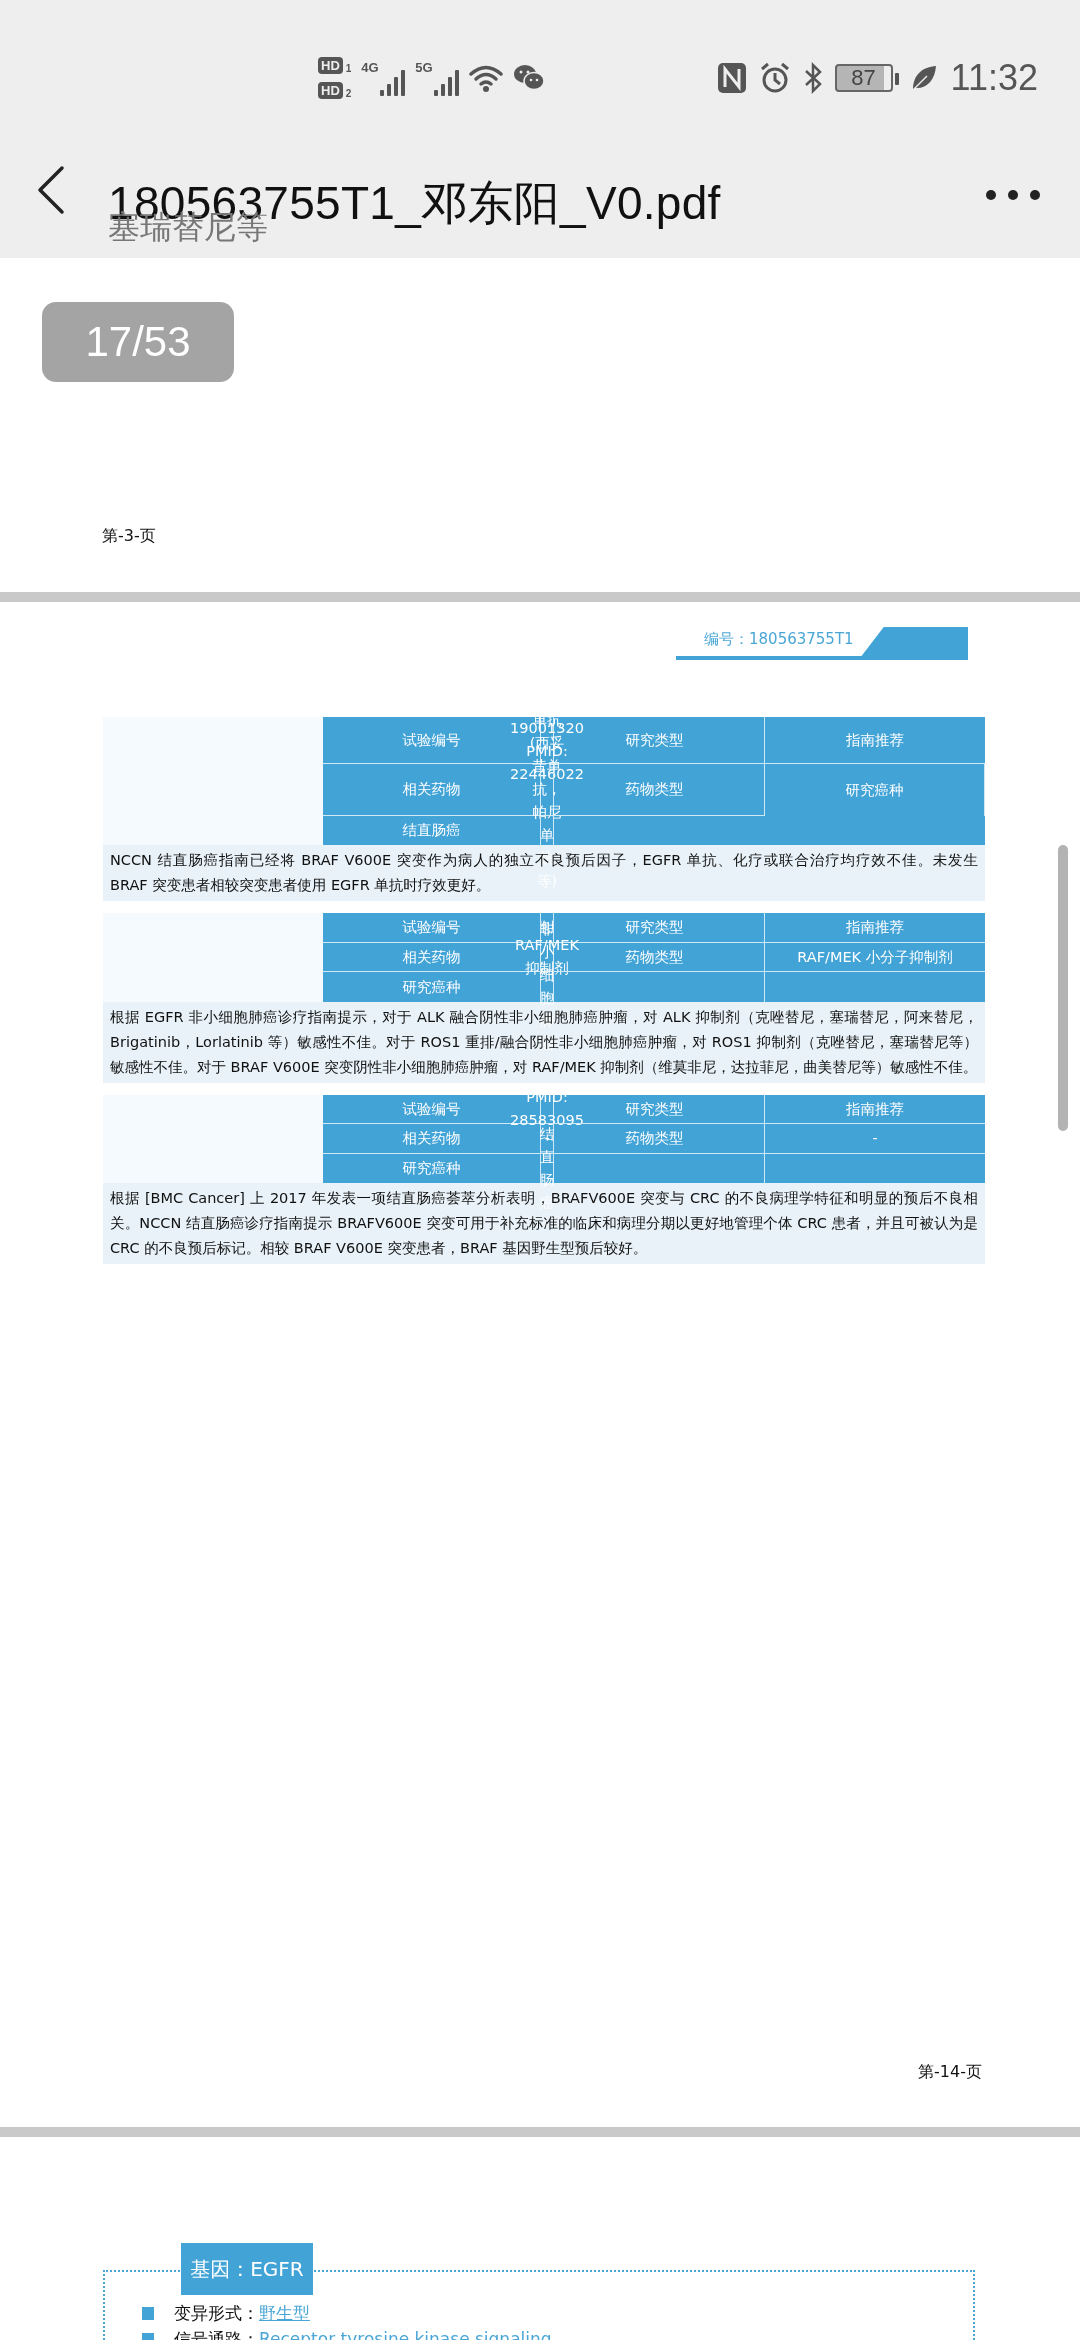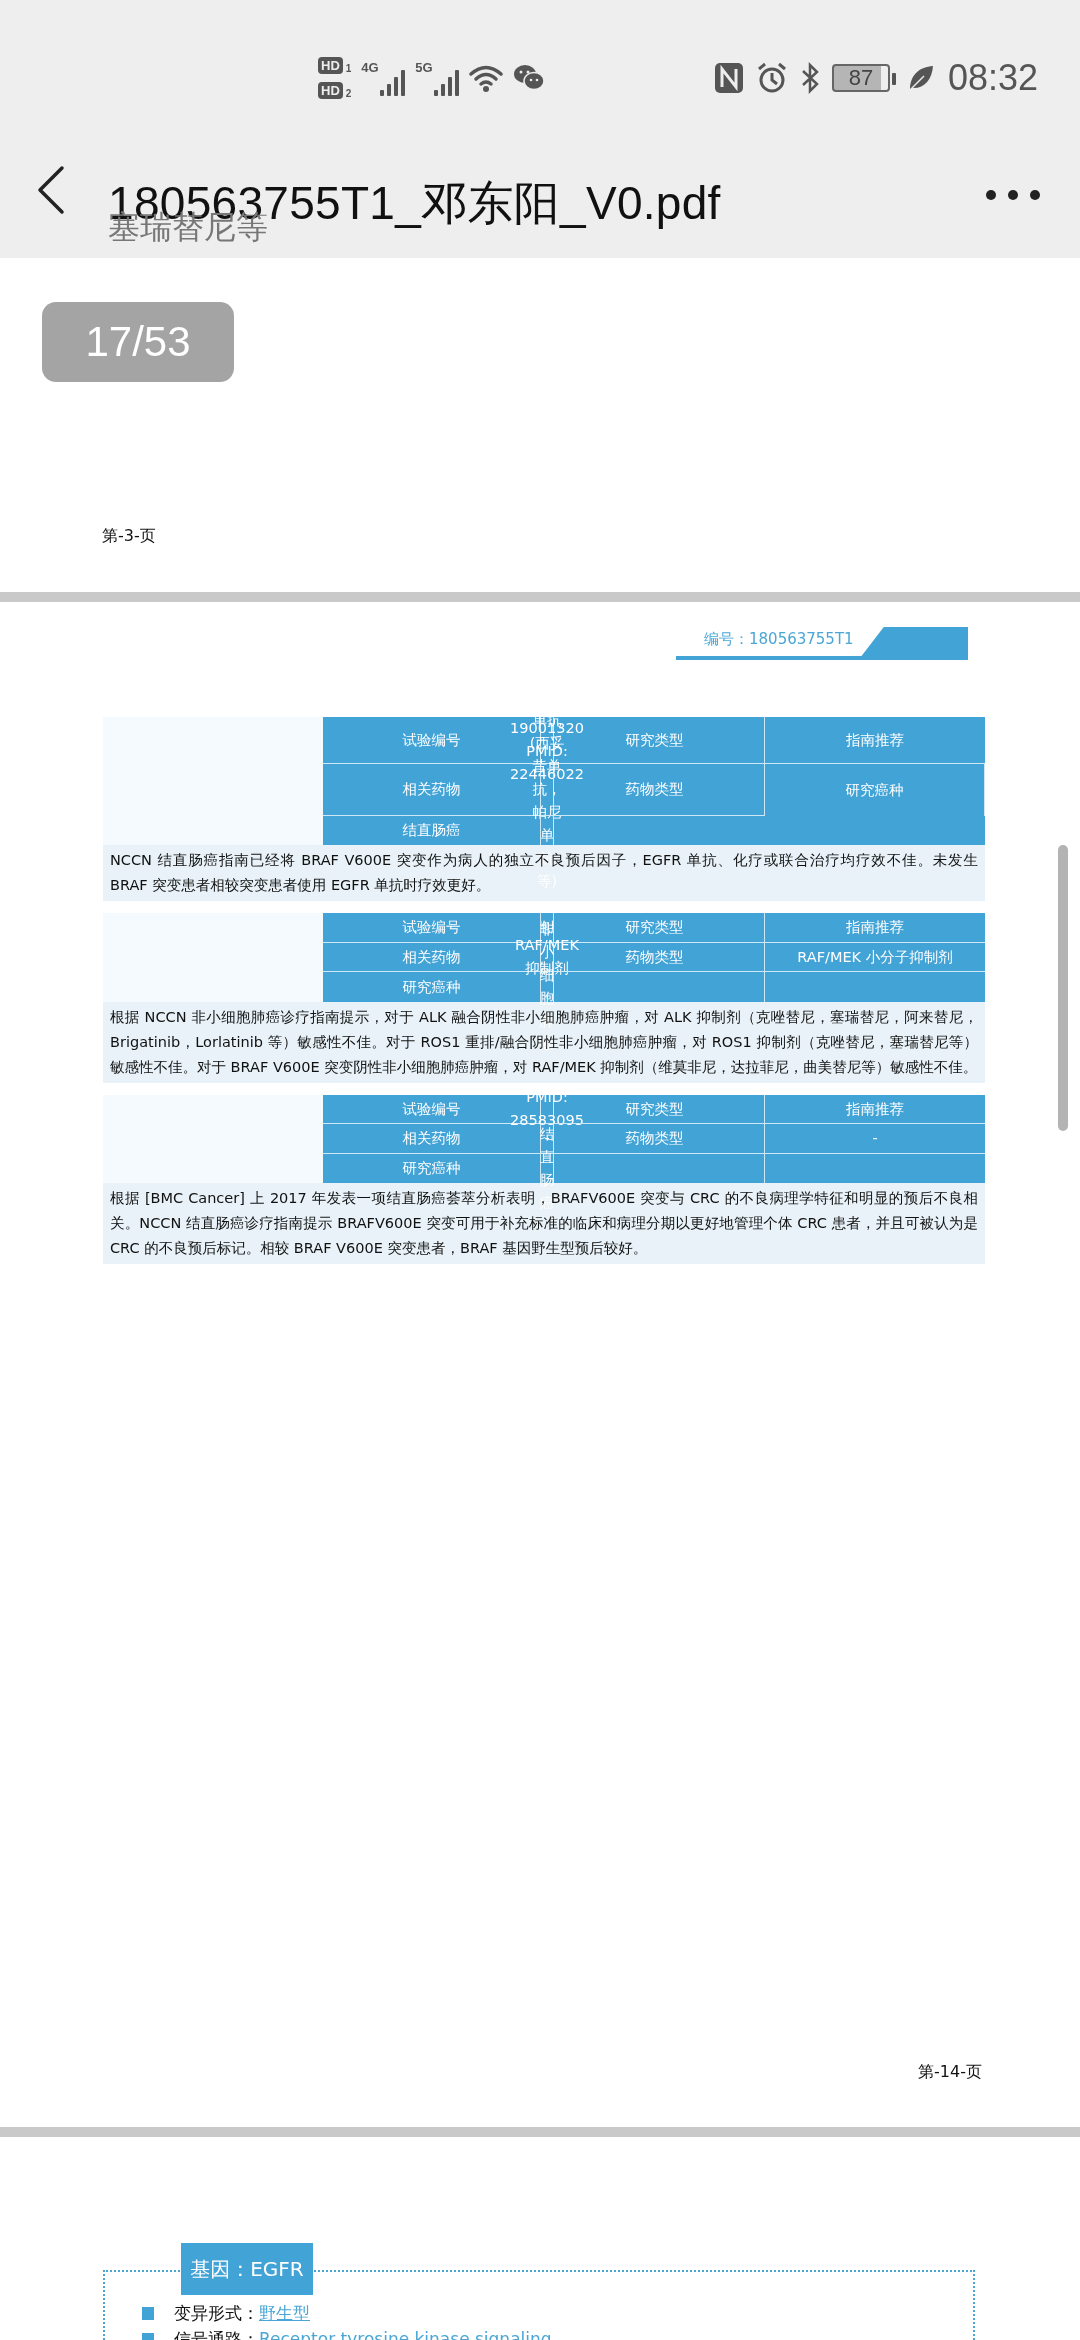--- a/index.html
+++ b/index.html
@@ -123,21 +123,21 @@
     <svg width="20" height="32" viewBox="0 0 20 32">
       <path d="M3 9 L17 22 L10 29 V3 L17 10 L3 23" stroke="#555" stroke-width="2.5" fill="none"></path>
     </svg>
     <div class="battery">
       <span>87</span>
     </div>
     <svg width="26" height="28" viewBox="0 0 26 28" style="margin-left:6px">
       <path d="M2 26 C2 10 12 3 25 2 C24 16 16 25 4 24 Z" fill="#555"></path>
       <path d="M2 26 L16 12" stroke="#eee" stroke-width="1.5"></path>
     </svg>
-    <span class="clock">08:32</span>
+    <span class="clock">11:32</span>
   </div>
 </div>
 
 <div class="appbar">
   <div class="back-btn">
     <svg width="40" height="60" viewBox="0 0 40 60">
       <path d="M32 8 L10 30 L32 52" stroke="#222" stroke-width="3.5" fill="none" stroke-linecap="round" stroke-linejoin="round"></path>
     </svg>
   </div>
   <div class="title">180563755T1_邓东阳_V0.pdf</div>
@@ -198,21 +198,21 @@
     <div class="cell">相关药物</div>
     <div class="cell">RAF/MEK 抑制剂</div>
     <div class="cell">药物类型</div>
     <div class="cell last">RAF/MEK 小分子抑制剂</div>
 
     <div class="cell rl">研究癌种</div>
     <div class="cell rl">非小细胞肺癌</div>
     <div class="cell rl"></div>
     <div class="cell rl last"></div>
   </div>
-  <div class="desc">根据 NCCN 非小细胞肺癌诊疗指南提示，对于 ALK 融合阴性非小细胞肺癌肿瘤，对 ALK 抑制剂（克唑替尼，塞瑞替尼，阿来替尼，Brigatinib，Lorlatinib 等）敏感性不佳。对于 ROS1 重排/融合阴性非小细胞肺癌肿瘤，对 ROS1 抑制剂（克唑替尼，塞瑞替尼等）敏感性不佳。对于 BRAF V600E 突变阴性非小细胞肺癌肿瘤，对 RAF/MEK 抑制剂（维莫非尼，达拉菲尼，曲美替尼等）敏感性不佳。</div>
+  <div class="desc">根据 EGFR 非小细胞肺癌诊疗指南提示，对于 ALK 融合阴性非小细胞肺癌肿瘤，对 ALK 抑制剂（克唑替尼，塞瑞替尼，阿来替尼，Brigatinib，Lorlatinib 等）敏感性不佳。对于 ROS1 重排/融合阴性非小细胞肺癌肿瘤，对 ROS1 抑制剂（克唑替尼，塞瑞替尼等）敏感性不佳。对于 BRAF V600E 突变阴性非小细胞肺癌肿瘤，对 RAF/MEK 抑制剂（维莫非尼，达拉菲尼，曲美替尼等）敏感性不佳。</div>
 </div>
 
 <div class="trial" style="top:1095px;">
   <div class="grid" style="grid-template-rows:29px 30px 29px;">
     <div class="cell">试验编号</div>
     <div class="cell">PMID: 28583095</div>
     <div class="gap" style="grid-row:1 / span 3;"></div>
     <div class="cell">研究类型</div>
     <div class="cell last">指南推荐</div>
 

